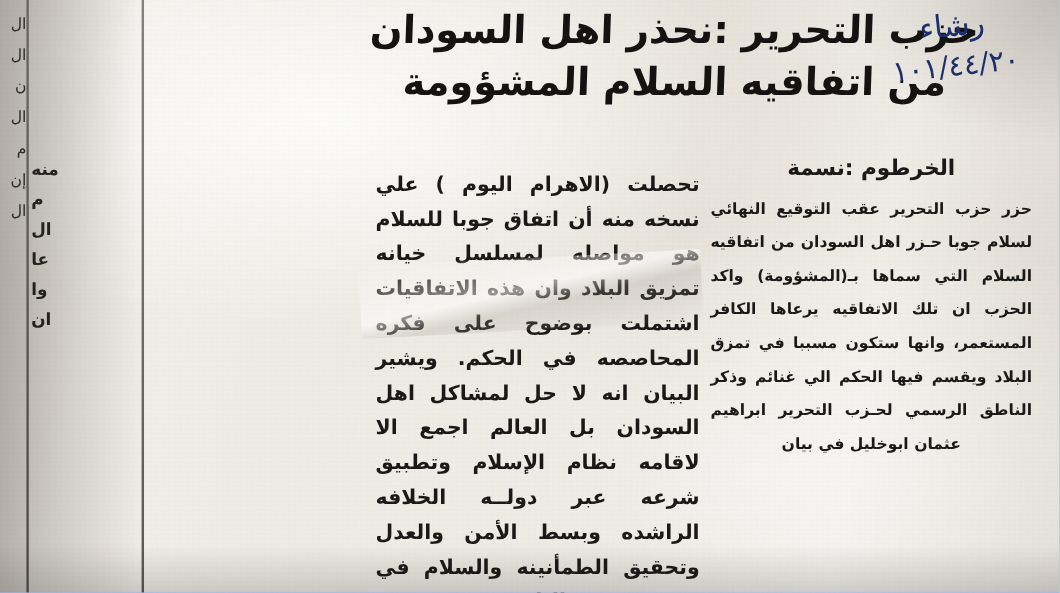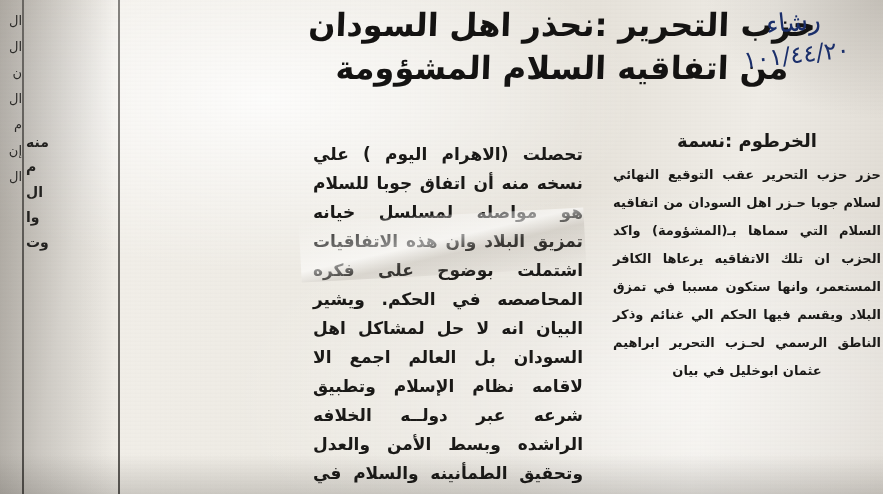--- a/index.html
+++ b/index.html
@@ -141,21 +141,21 @@
     font-size: 17px;
     line-height: 29px;
     text-align: justify;
     text-align-last: center;
     font-weight: 700;
   }
   .col p { margin: 0; }
 
   .col-right {
     top: 126px;
-    right: 2px;
+    right: 23px;
     width: 268px;
   }
   .col-mid {
     top: 140px;
     right: 300px;
     width: 270px;
   }
 
   .dateline {
     font-weight: 700;
@@ -201,22 +201,23 @@
     <div>ال</div>
     <div>م</div>
     <div>إن</div>
     <div>ال</div>
   </div>
 
   <div class="sliver-col">
     <div>منه</div>
     <div>م</div>
     <div>ال</div>
+    <div>عا</div>
     <div>وا</div>
-    <div>وت</div>
+    <div>ان</div>
   </div>
 
   <div class="headline">
     <div class="l1">حزب التحرير :نحذر اهل السودان</div>
     <div class="l2">من اتفاقيه السلام المشؤومة</div>
   </div>
 
   <div class="handwrite">
     <div class="hw1">رشاء</div>
     <div class="hw2">١٠١/٤٤/٢٠</div>

